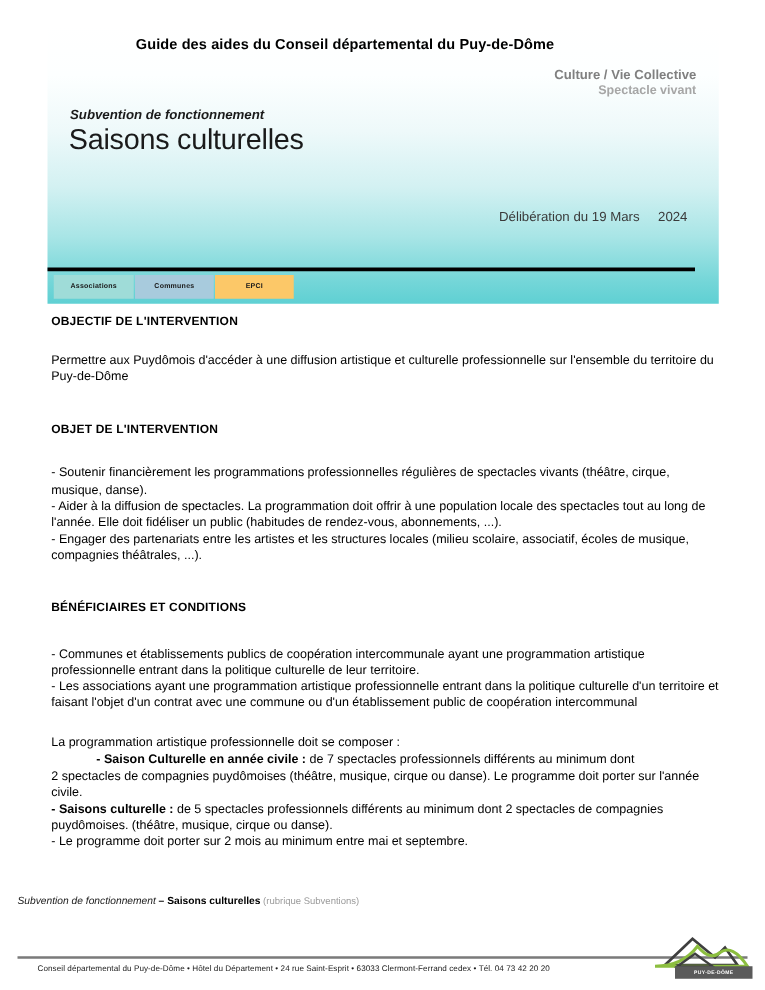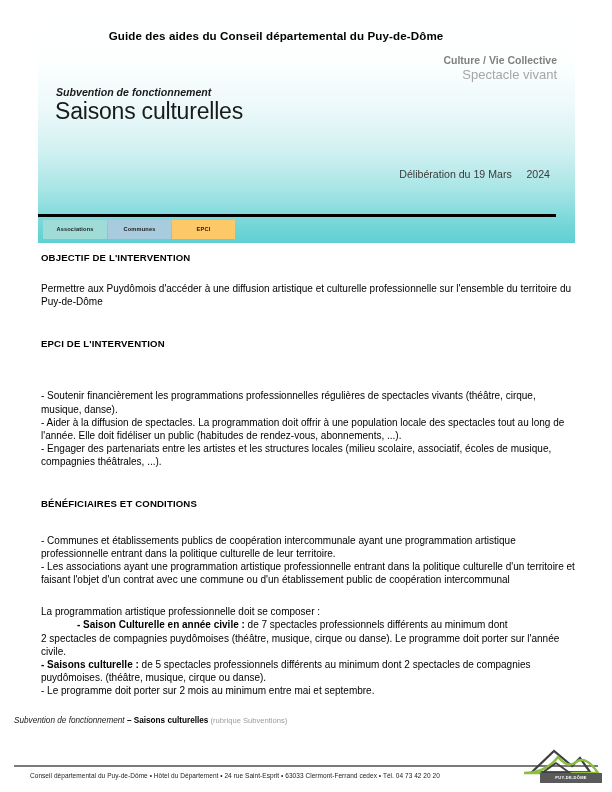--- a/index.html
+++ b/index.html
@@ -53,22 +53,22 @@
     text-align: right;
     z-index: 5;
     line-height: 1.28;
   }
   .header-cat {
     font-size: 10.5px;
     font-weight: bold;
     color: #808080;
   }
   .header-subcat {
-    font-size: 13px;
-    font-weight: normal;
+    font-size: 10px;
+    font-weight: bold;
     color: #a6a6a6;
   }
 
   .subsidy-kicker {
     position: absolute;
     left: 56px;
     top: 86px;
     font-size: 10.6px;
     font-weight: bold;
     font-style: italic;
@@ -250,23 +250,23 @@
   <div class="tab tab-epci">EPCI</div>
 </div>
 
 <div class="content">
 
   <h2 class="section-heading">OBJECTIF DE L'INTERVENTION</h2>
   <div class="gap-a"></div>
   <p class="para">Permettre aux Puydômois d'accéder à une diffusion artistique et culturelle professionnelle sur l'ensemble du territoire du Puy-de-Dôme</p>
 
   <div class="gap-b"></div>
-  <h2 class="section-heading">EPCI DE L'INTERVENTION</h2>
+  <h2 class="section-heading">OBJET DE L'INTERVENTION</h2>
   <div class="gap-c"></div>
-  <p class="para" style="white-space:pre-line;margin-top:17px;">- Soutenir financièrement les programmations professionnelles régulières de spectacles vivants (théâtre, cirque, musique, danse).
+  <p class="para" style="white-space:pre-line;">- Soutenir financièrement les programmations professionnelles régulières de spectacles vivants (théâtre, cirque, musique, danse).
 - Aider à la diffusion de spectacles. La programmation doit offrir à une population locale des spectacles tout au long de l'année. Elle doit fidéliser un public (habitudes de rendez-vous, abonnements, ...).
 - Engager des partenariats entre les artistes et les structures locales (milieu scolaire, associatif, écoles de musique, compagnies théâtrales, ...).</p>
 
   <div class="gap-d"></div>
   <h2 class="section-heading">BÉNÉFICIAIRES ET CONDITIONS</h2>
   <div class="gap-e"></div>
   <p class="para" style="white-space:pre-line;">- Communes et établissements publics de coopération intercommunale ayant une programmation artistique professionnelle entrant dans la politique culturelle de leur territoire.
 - Les associations ayant une programmation artistique professionnelle entrant dans la politique culturelle d'un territoire et faisant l'objet d'un contrat avec une commune ou d'un établissement public de coopération intercommunal</p>
 
   <div class="gap-f"></div>

